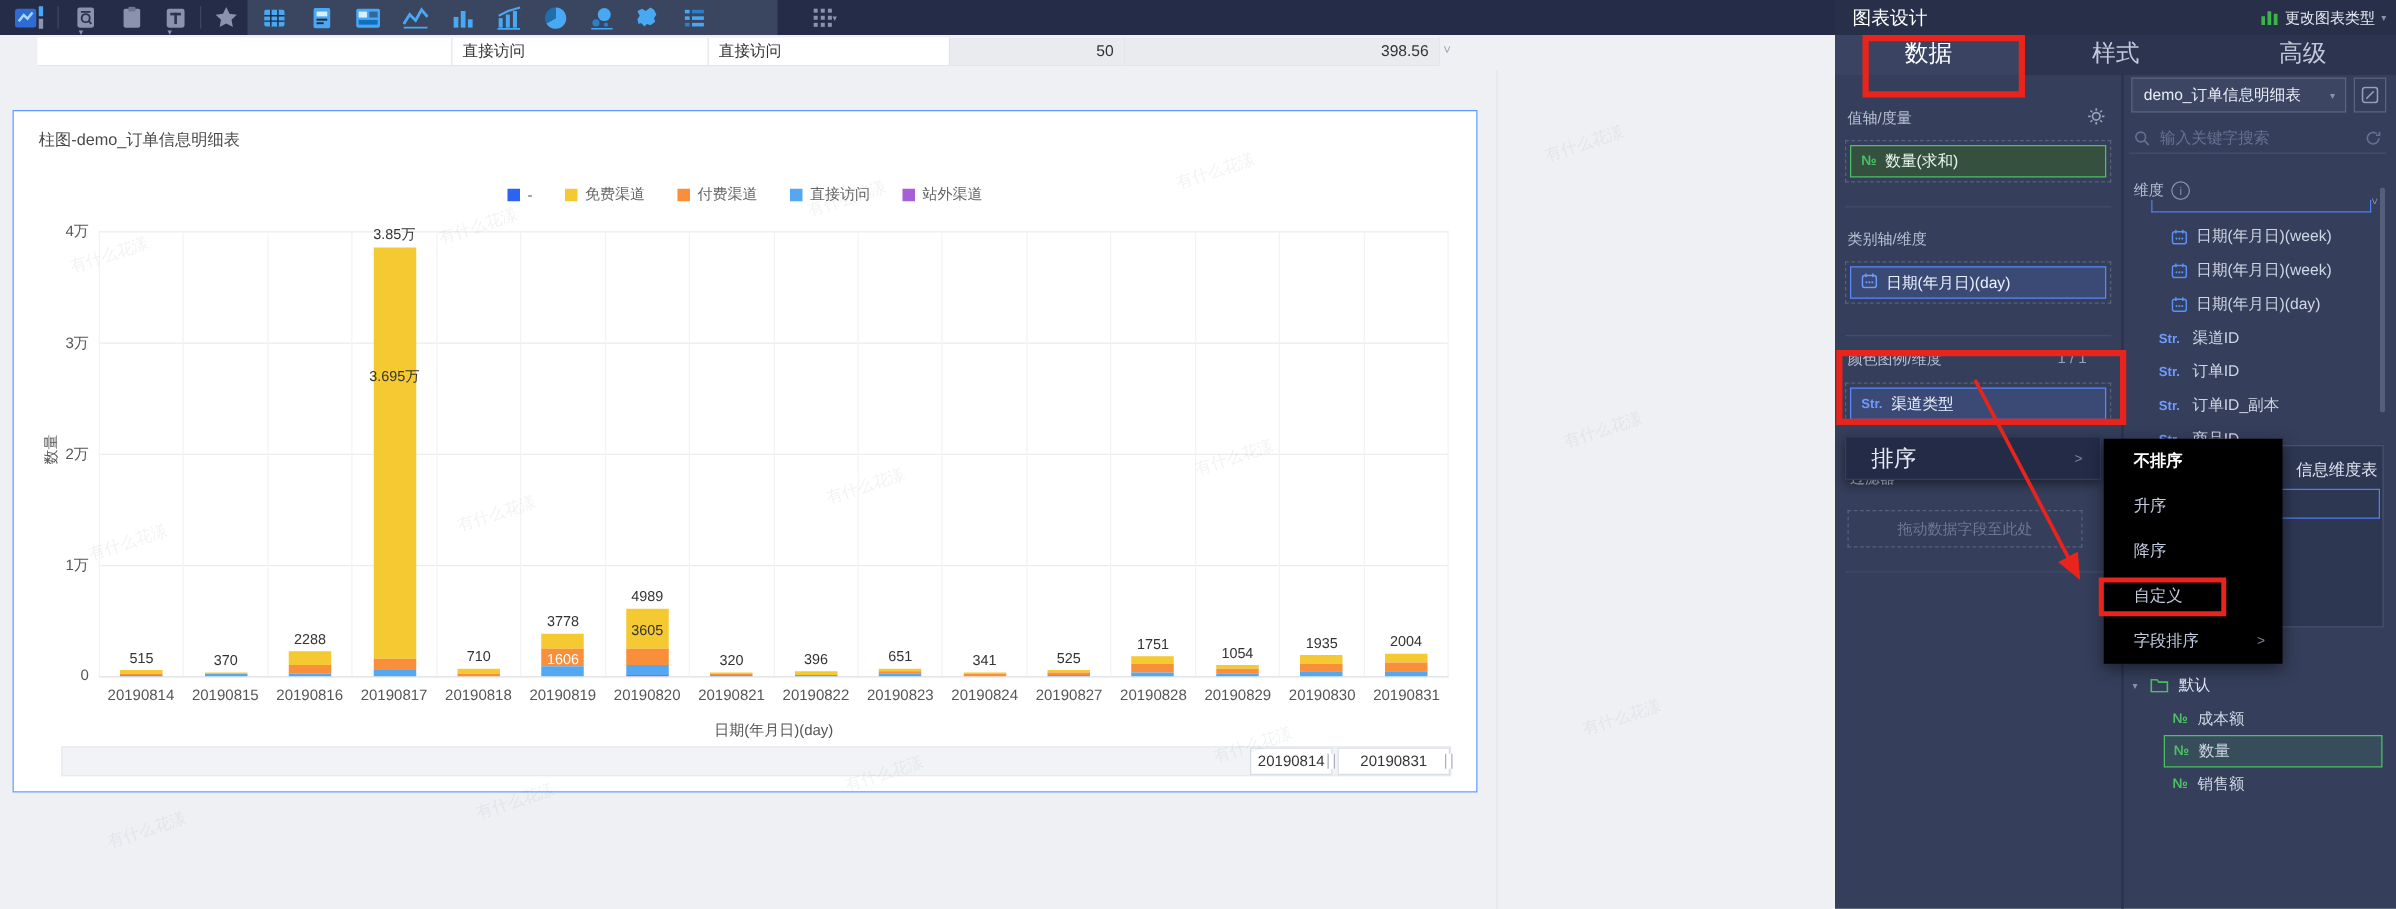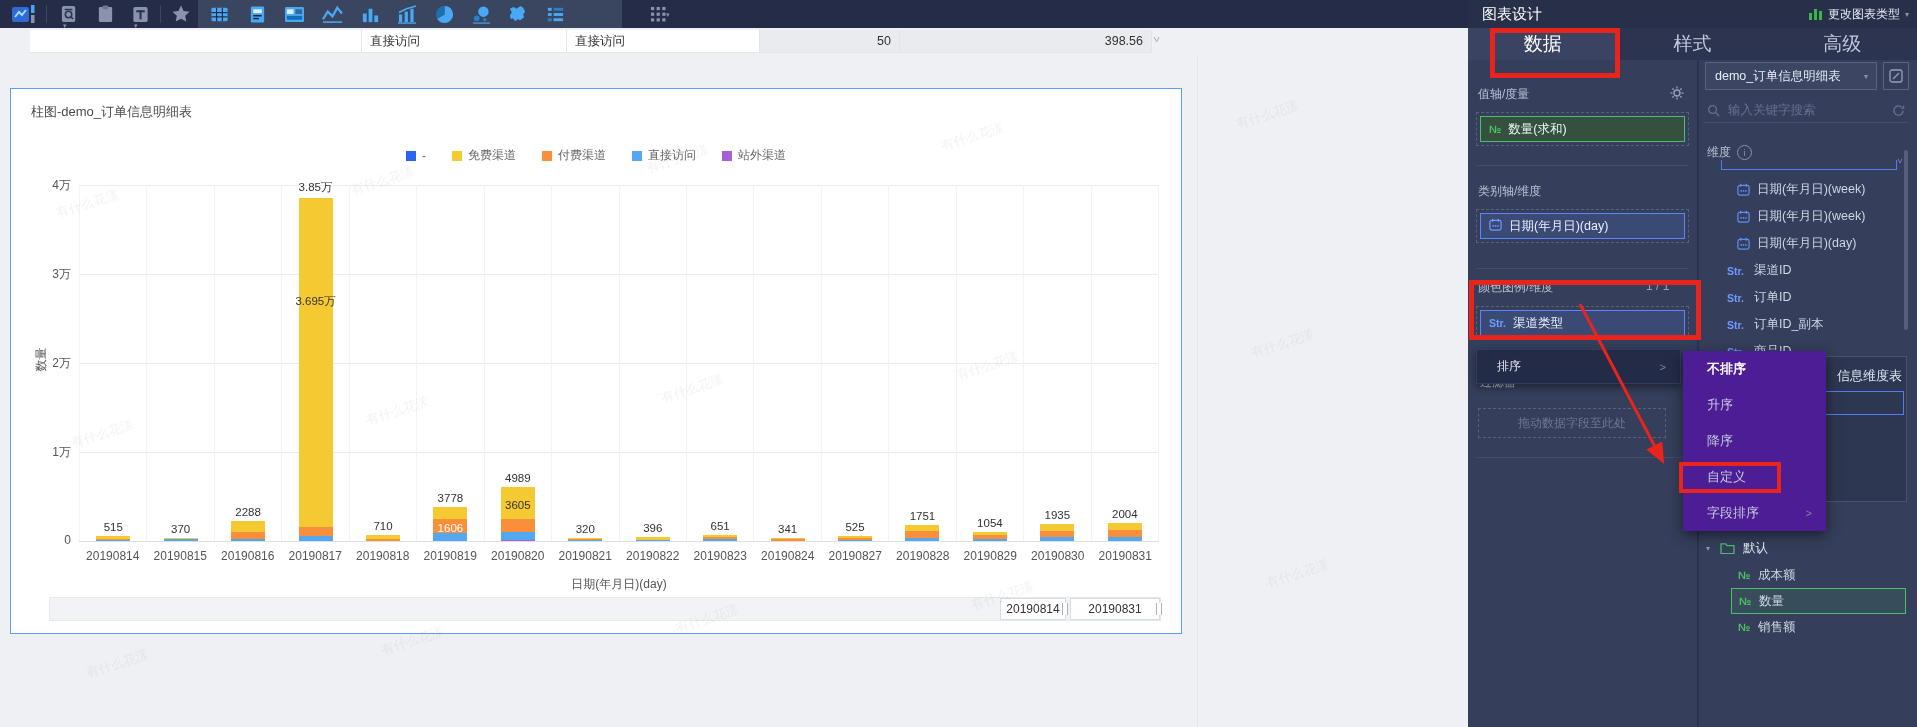--- a/index.html
+++ b/index.html
@@ -56,26 +56,26 @@
   .sec-label{position:absolute;font-size:12px;color:#b9c0d4;}
   .chipwrap{position:absolute;left:8px;width:213px;border:1px dashed #596179;padding:3px;box-sizing:border-box;}
   .chip{height:26px;display:flex;align-items:center;gap:7px;padding:0 8px;border:1px solid;box-sizing:border-box;font-size:12.5px;cursor:grab;}
   .chip.green{background:#35503f;border-color:#4bc064;color:#e9f7ee;}
   .chip.blue{background:#3b4a74;border-color:#5b86f7;color:#eaf0ff;}
   .pfx-num{color:#4bc064;font-size:11px;font-weight:bold;}
   .pfx-str{color:#6e9bff;font-size:10.5px;font-weight:bold;}
   .pdiv{position:absolute;left:8px;width:213px;height:1px;background:#434c68;}
   #sort-row{position:absolute;left:8px;top:349px;width:205px;height:35px;background:#232b47;border:1px solid #323c5d;
     box-shadow:0 3px 8px rgba(0,0,0,.45);box-sizing:border-box;display:flex;align-items:center;z-index:35;cursor:pointer;}
-  #sort-row span.lbl{margin-left:20px;font-size:12px;color:#e7ebf5;text-align:center;}
+  #sort-row span.lbl{margin-left:20px;font-size:18px;color:#e7ebf5;text-align:center;}
   #sort-row span.arr{margin-left:auto;margin-right:14px;color:#7c869e;font-size:11px;}
   #filter-frag{position:absolute;left:12px;top:374px;font-size:12px;color:#b9c0d4;z-index:30;}
   #dropzone{position:absolute;left:10px;top:408px;width:186px;height:28px;border:1px dashed #596179;
     color:#6e7894;font-size:12px;display:flex;align-items:center;justify-content:center;}
-  #submenu{position:absolute;left:215px;top:351px;width:143px;height:180px;background:#4c1d95;
+  #submenu{position:absolute;left:215px;top:351px;width:143px;height:180px;background:#000000;
     box-shadow:0 4px 12px rgba(0,0,0,.5);z-index:40;}
   .mitem{height:36px;display:flex;align-items:center;padding:0 14px 0 24px;font-size:13px;color:#c3cadd;cursor:pointer;}
   .mitem.sel{color:#fff;font-weight:bold;}
   .mitem .sub{margin-left:auto;color:#7c869e;font-size:11px;}
   
   .rcol{position:absolute;left:229px;top:0;width:220px;height:727px;}
   #ds-select{position:absolute;left:8px;top:62px;width:172px;height:28px;background:#3c4663;border:1px solid #5a6480;
     box-sizing:border-box;display:flex;align-items:center;font-size:12.5px;color:#e8ecf5;cursor:pointer;}
   #ds-select .nm{margin-left:9px;white-space:nowrap;overflow:hidden;}
   #ds-select .car{margin-left:auto;margin-right:8px;color:#8a93ab;font-size:8px;}

